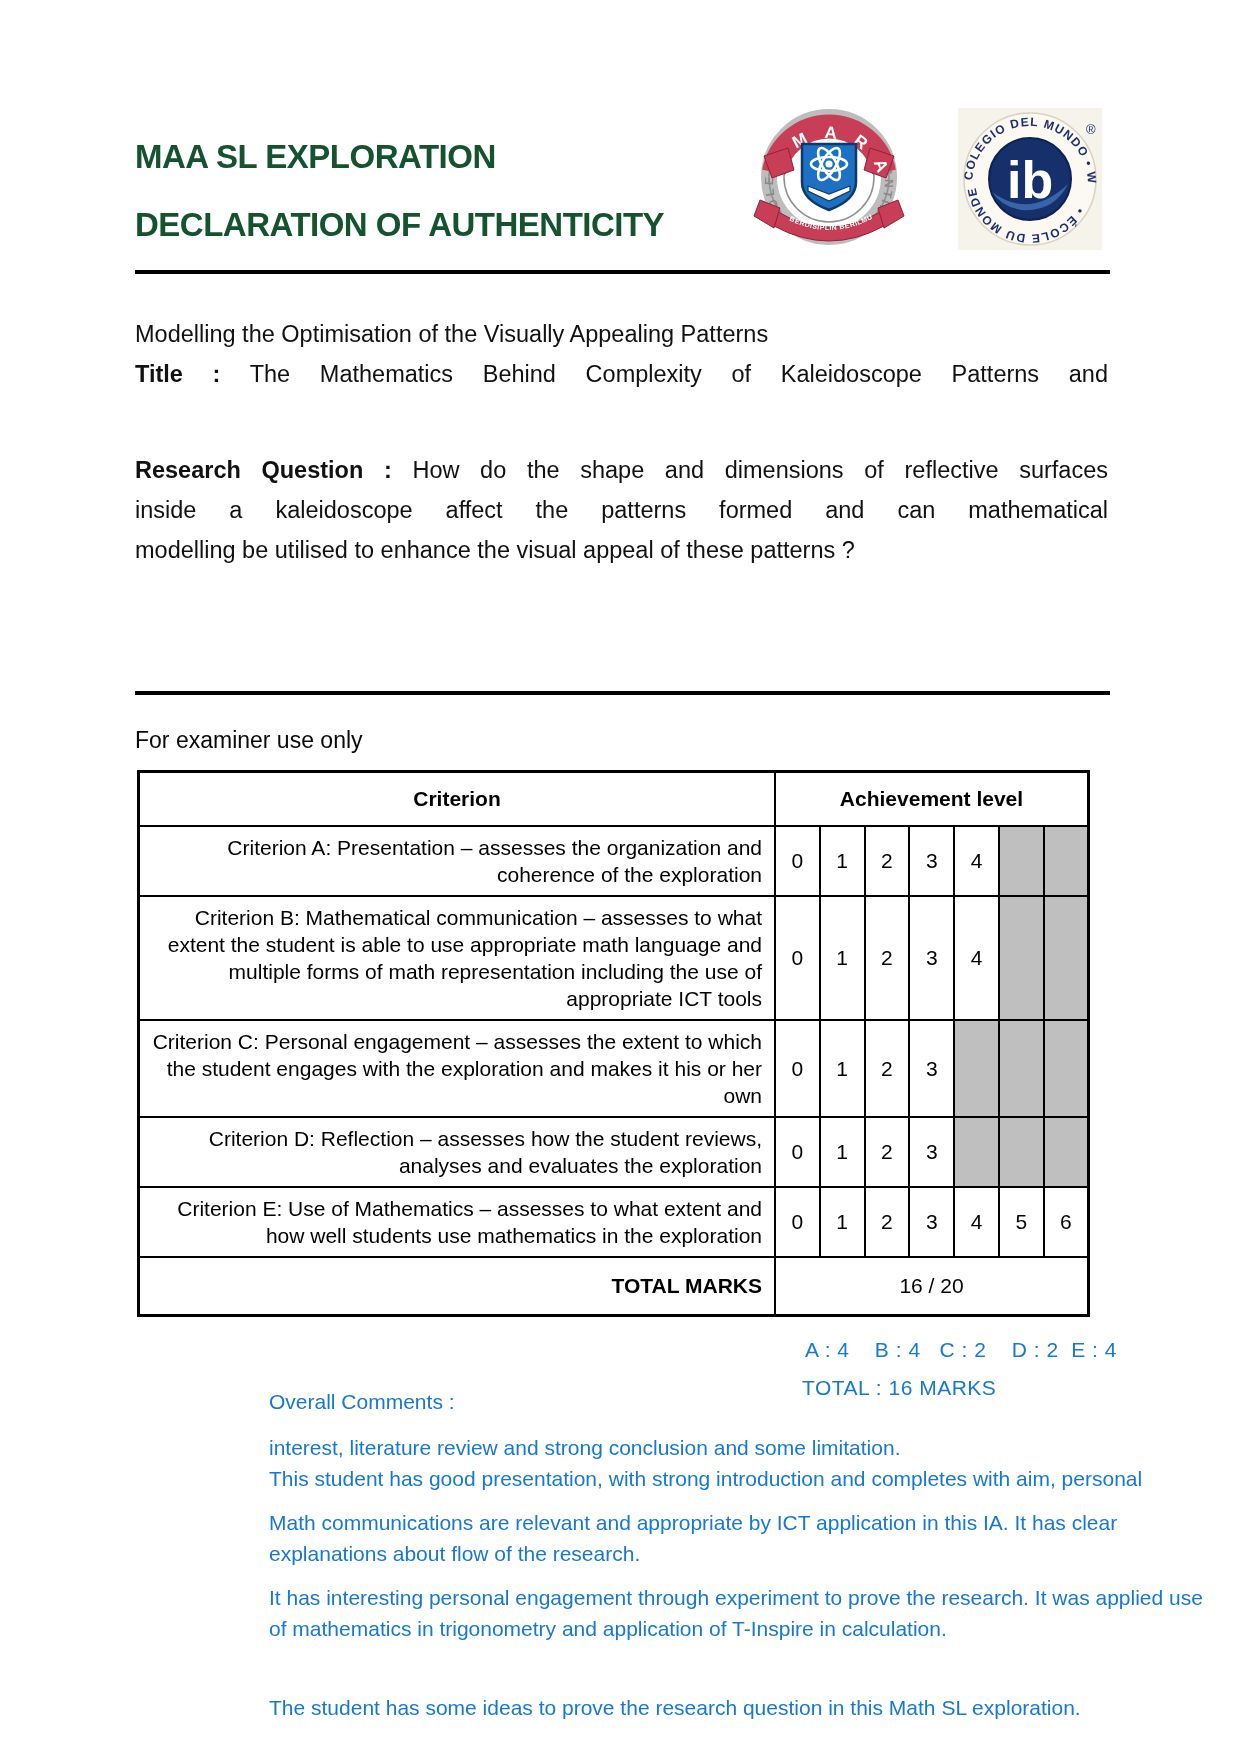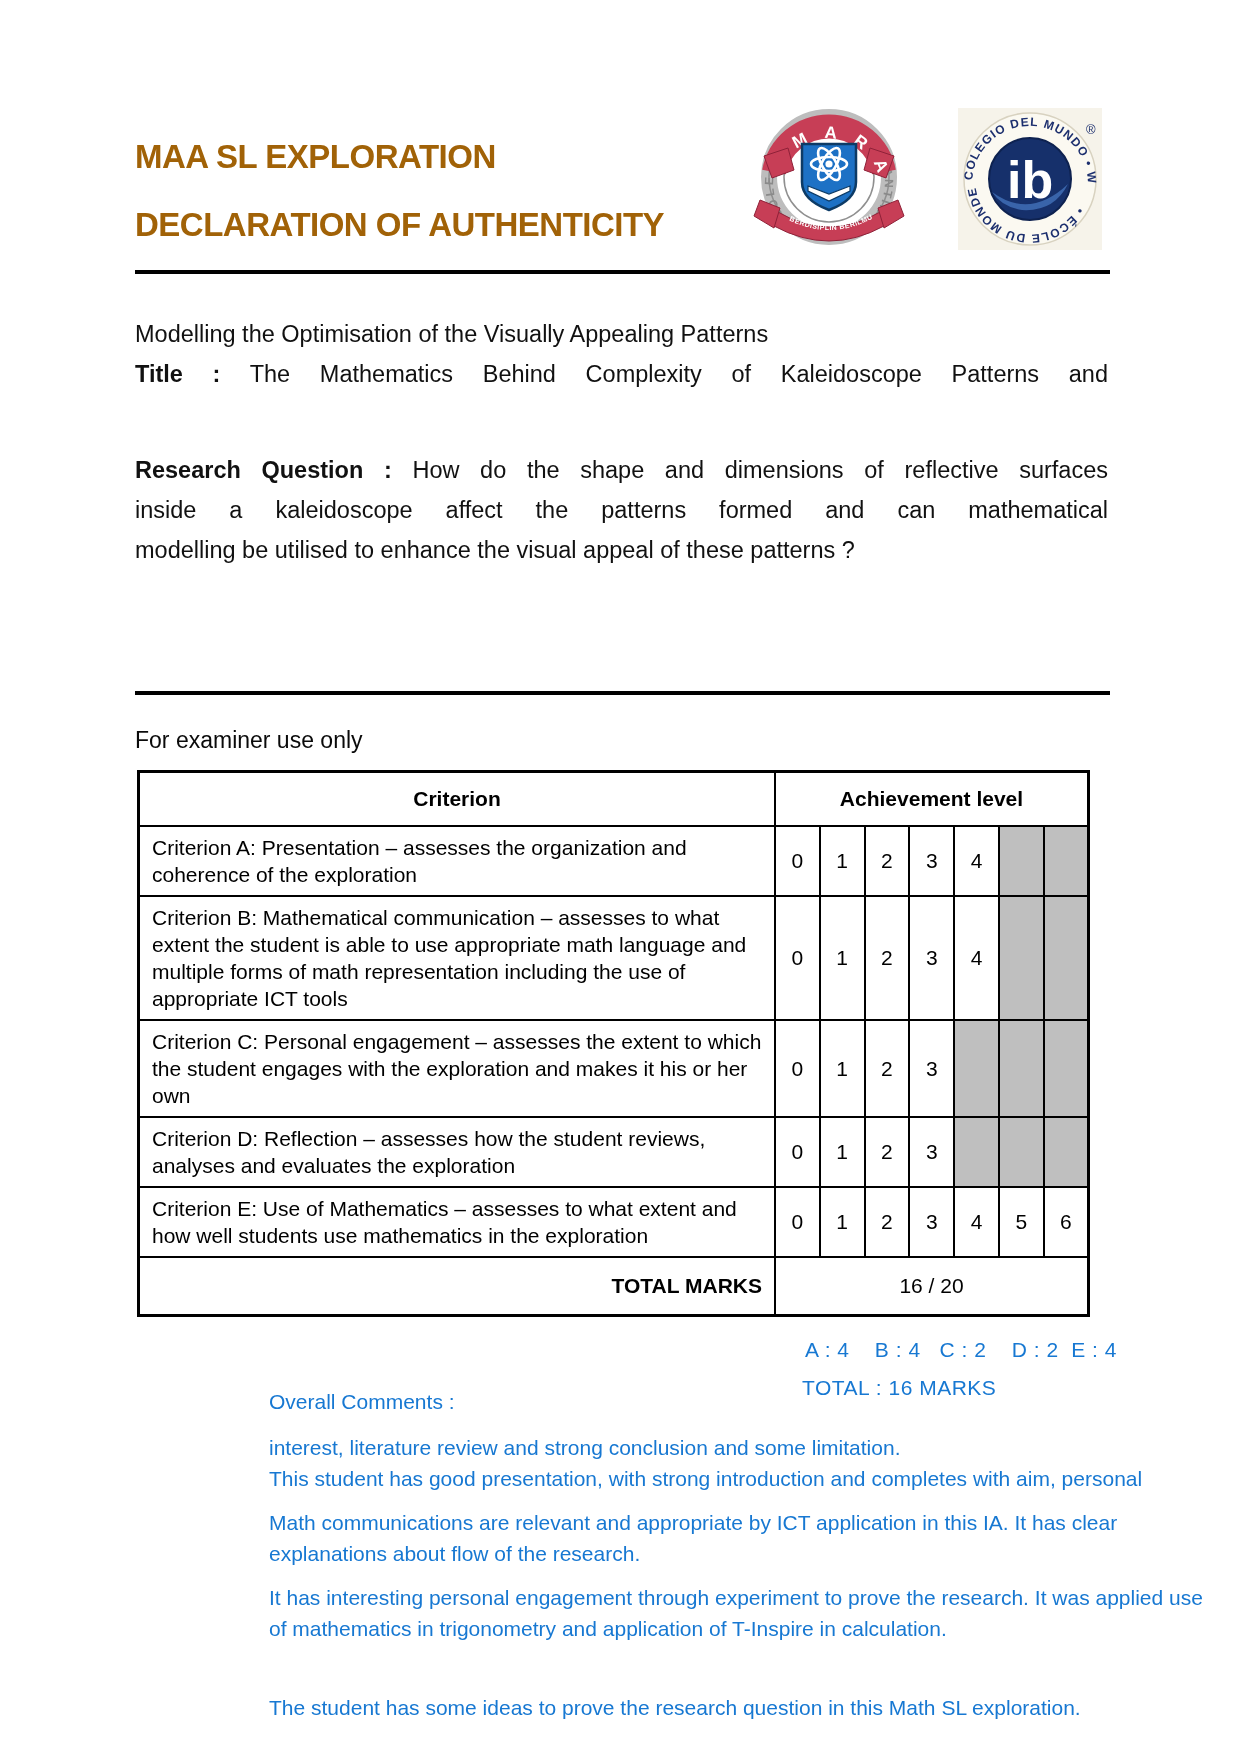--- a/index.html
+++ b/index.html
@@ -6,21 +6,21 @@
   .page{
     position:relative;
     width:1239px;height:1754px;
     background:#ffffff;
     font-family:"Liberation Sans",sans-serif;
     color:#000;
     overflow:hidden;
   }
   .abs{position:absolute;}
   .doc-heading{
-    font-size:33px;font-weight:bold;letter-spacing:-0.5px;color:#a16207;
+    font-size:33px;font-weight:bold;letter-spacing:-0.5px;color:#14532d;
   }
   .rule{background:#000;height:4px;}
   .para{width:973px;font-size:23.5px;line-height:40px;color:#111;}
   .para .line{white-space:normal;}
   .para .just{text-align:justify;text-align-last:justify;text-justify:inter-word;}
   .examiner-heading{font-size:23px;font-weight:normal;color:#0a0a0a;}
   table.criteria{
     border-collapse:collapse;
     border:3px solid #000;
     table-layout:fixed;
@@ -28,21 +28,21 @@
     background:#fff;
   }
   table.criteria th,table.criteria td{
     border:2px solid #000;
     font-size:21px;
     vertical-align:middle;
     overflow:hidden;
   }
   th.crit-head{width:618px;font-size:22px;font-weight:bold;text-align:center;padding:14px 8px;}
   th.ach-head{font-size:22px;font-weight:bold;text-align:center;padding:14px 4px;}
-  td.crit{padding:7px 12px;line-height:27px;text-align:left;}
+  td.crit{padding:7px 12px;line-height:27px;text-align:right;}
   td.lvl{width:45px;text-align:center;font-size:22px;padding:2px 0;}
   td.blocked{background:#bfbfbf;}
   td.total-label{text-align:right;font-weight:bold;padding:16px 12px;font-size:22px;}
   td.total-value{text-align:center;font-size:22px;padding:16px 0;}
   .blue{color:#1778d2;}
   .marks-line{font-size:21px;letter-spacing:0.5px;white-space:pre;font-weight:normal;}
   .comments{font-size:21px;line-height:31px;margin-left:33px;}
   .cpara .cline{white-space:nowrap;}
   svg text{font-family:"Liberation Sans",sans-serif;}
 </style>

